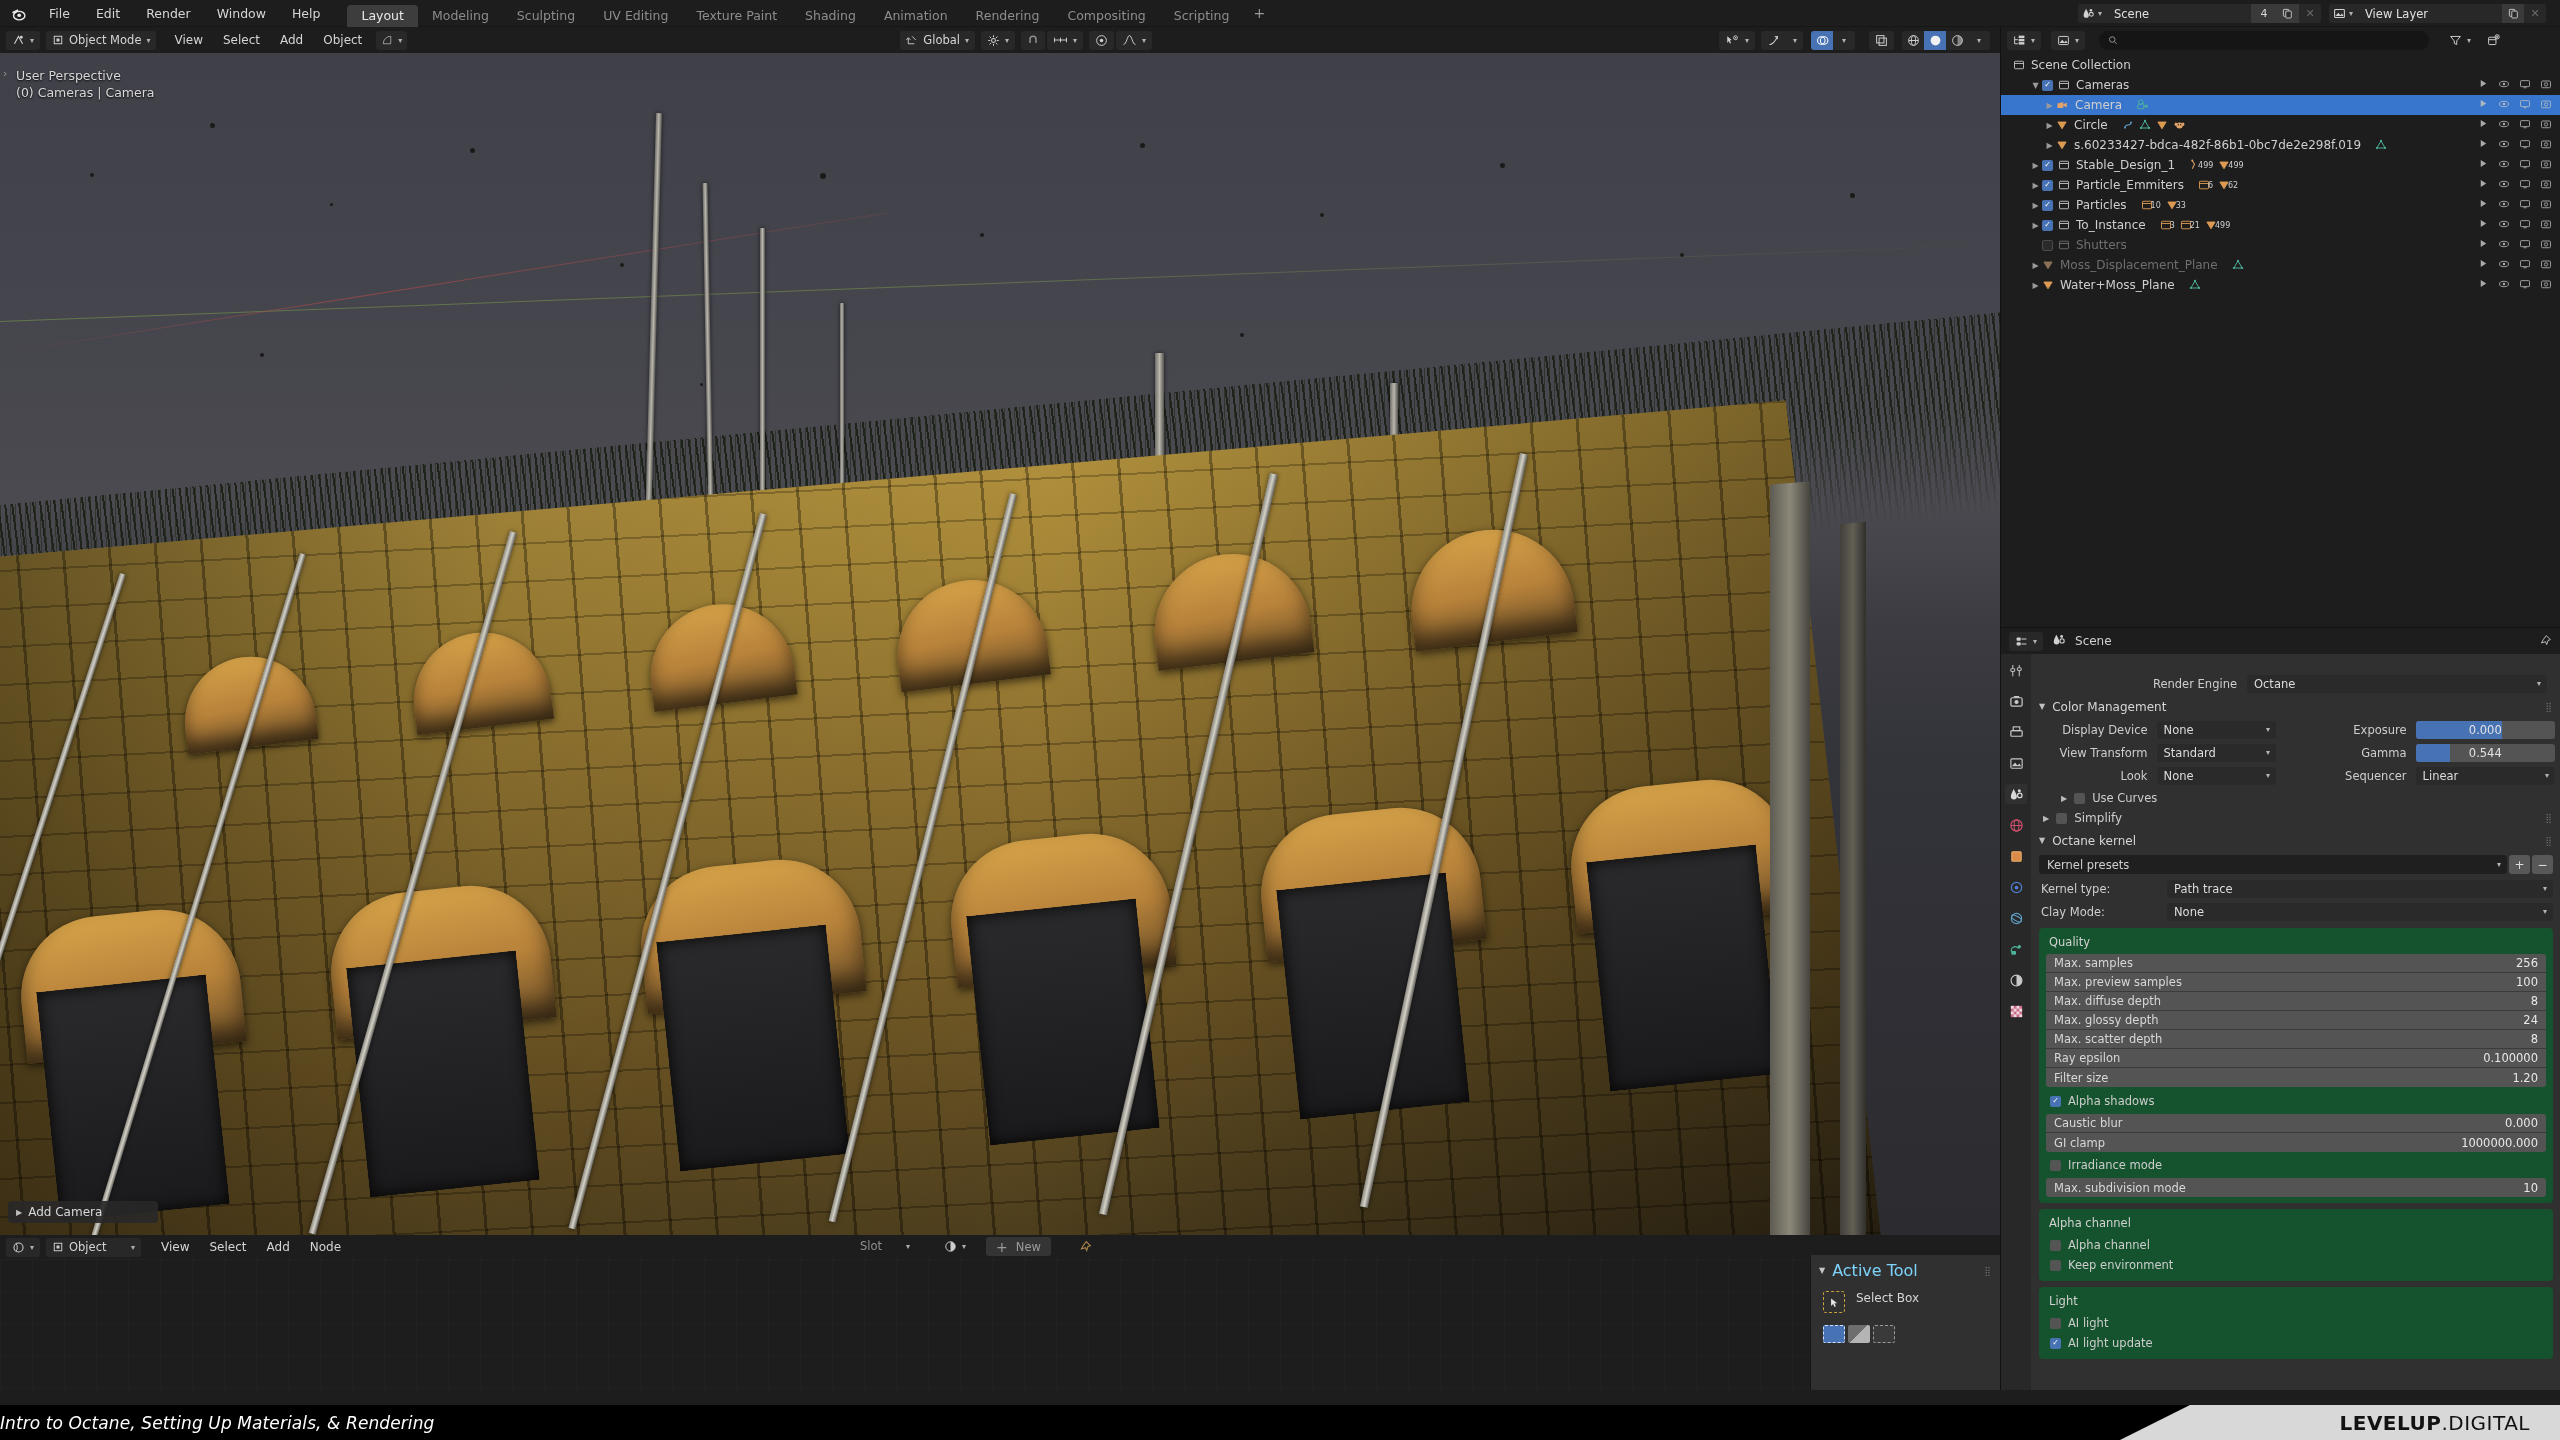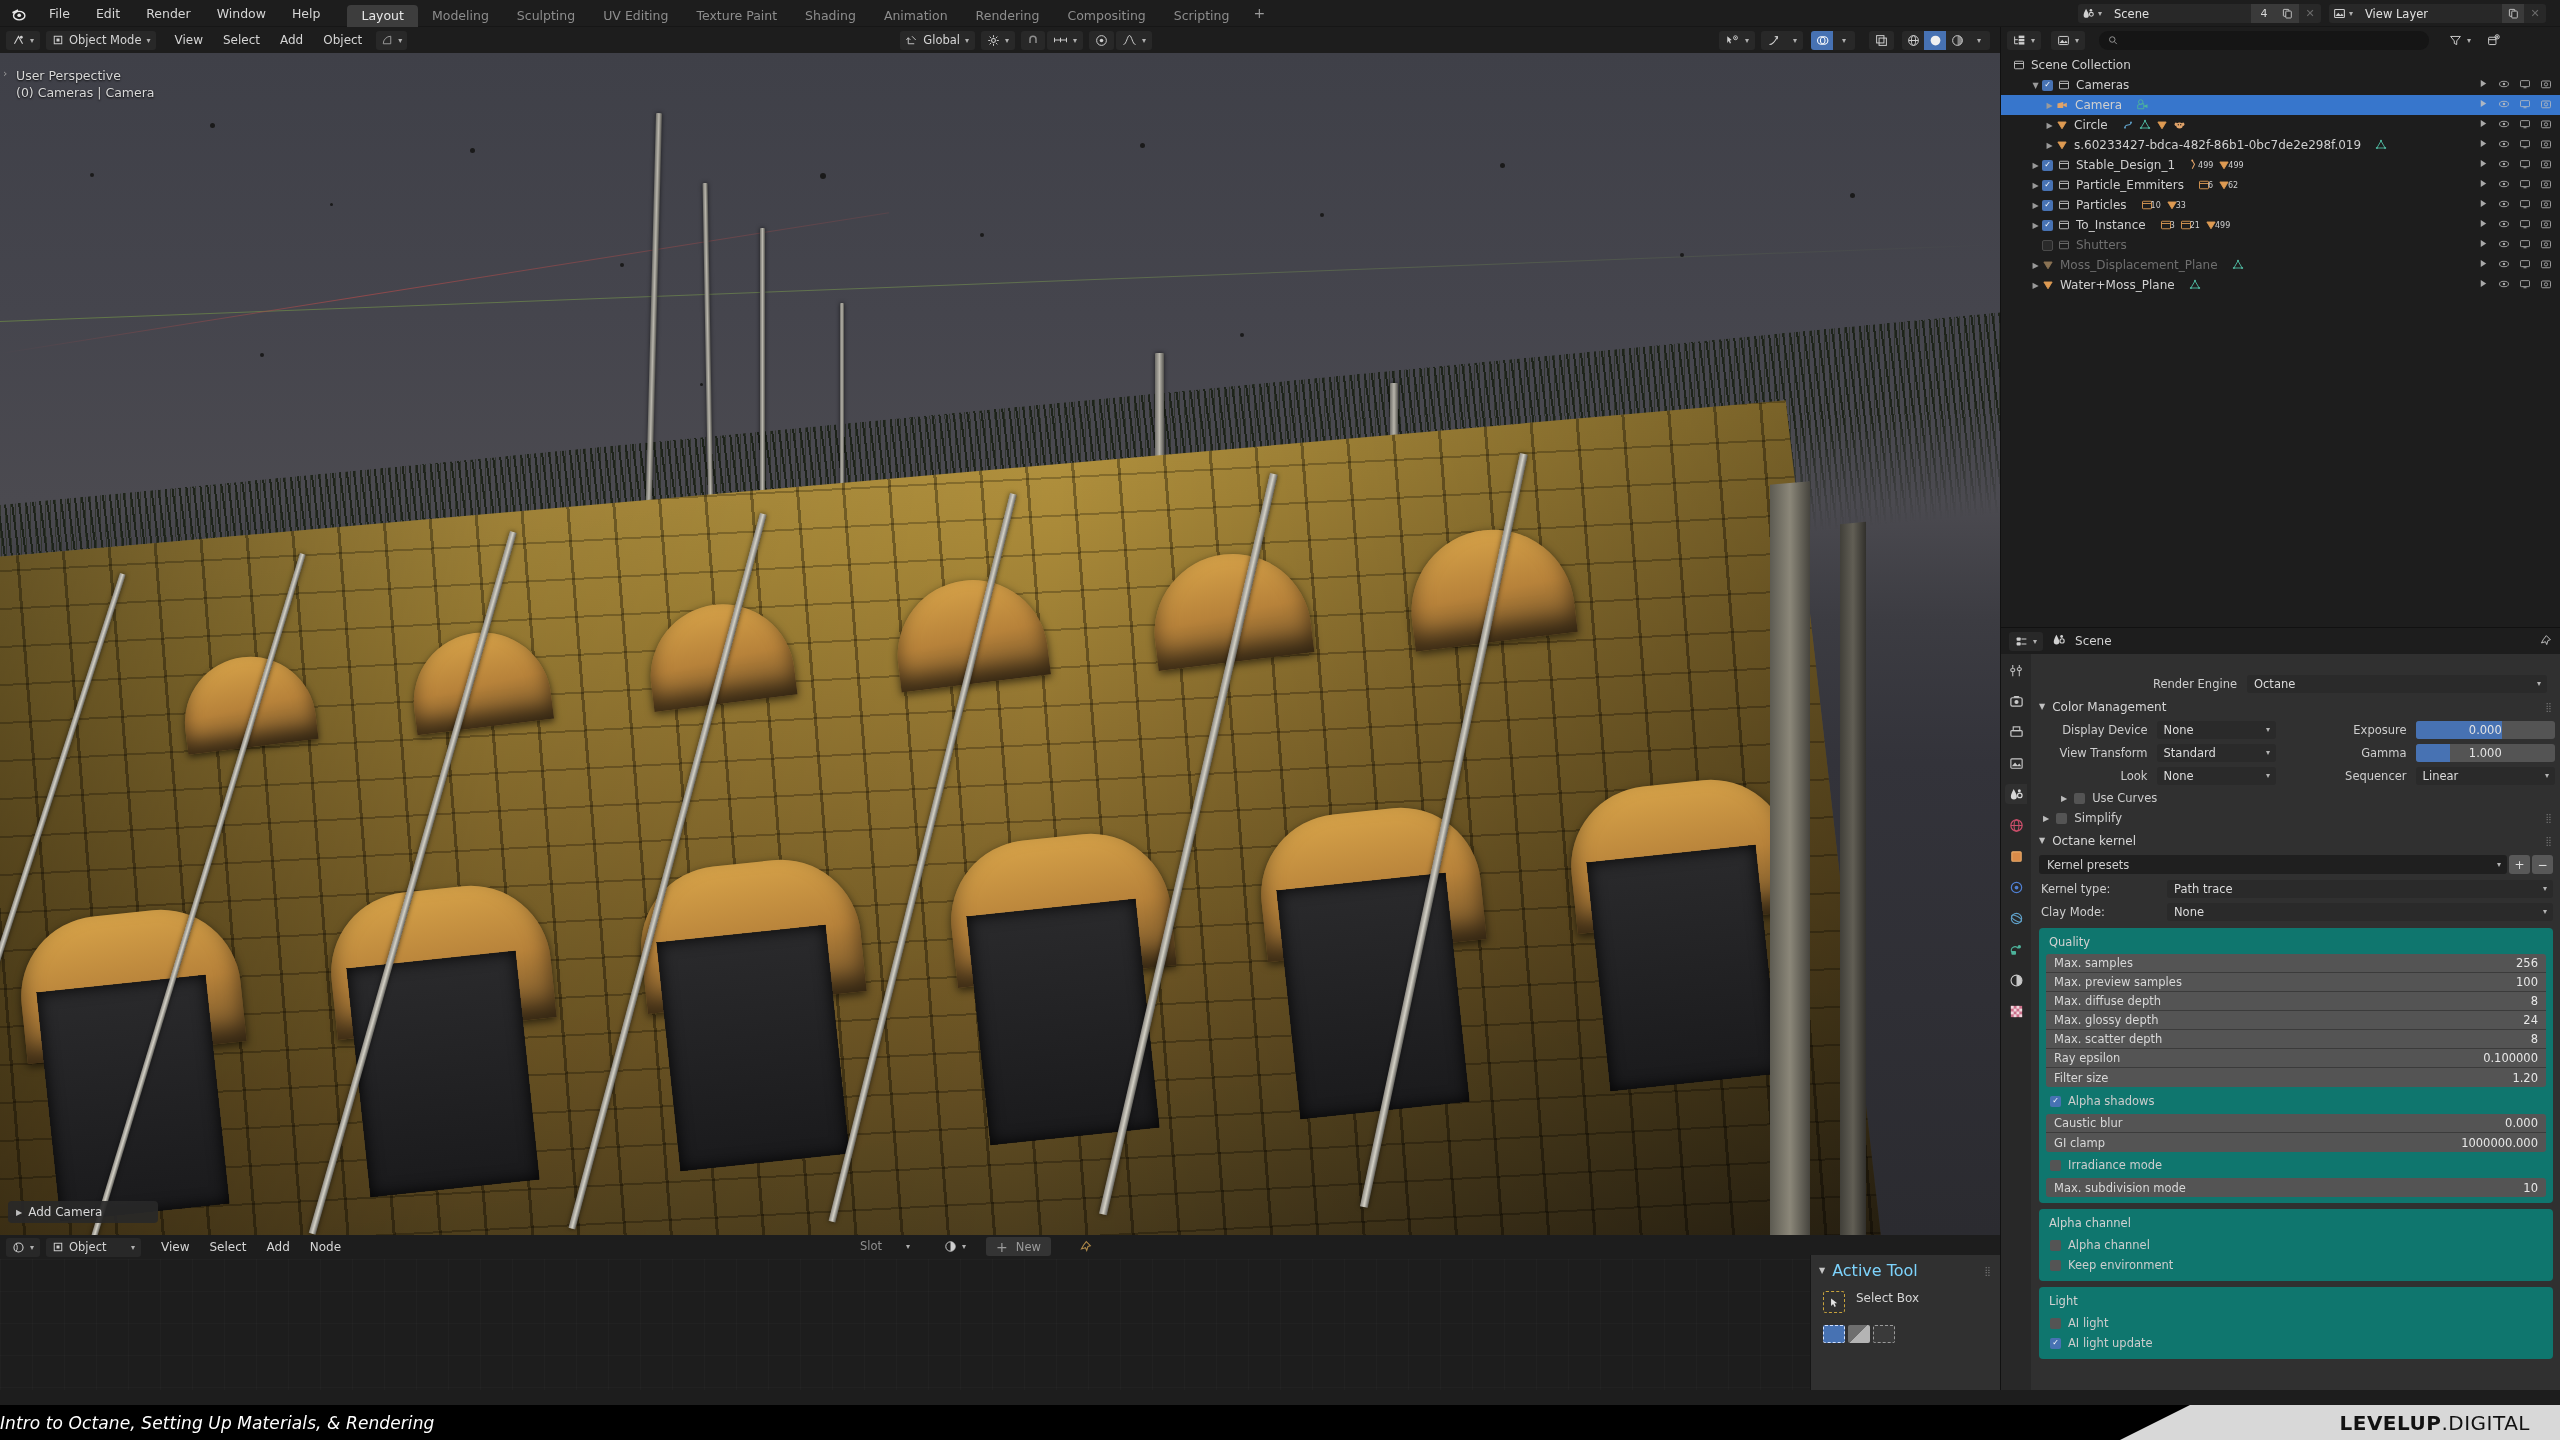--- a/index.html
+++ b/index.html
@@ -283,21 +283,21 @@
   .sect-head .tri { color:#c0c0c0; font-size:8px; }
   .sect-head .t { color:#d6d6d6; font-size:12px; }
   .sect-head .dots { margin-left:auto; margin-right:8px; }
   .cbrow { display:flex; align-items:center; gap:7px; height:20px; padding-left:18px; }
   .cb { width:11px; height:11px; border-radius:2px; background:#545454;
         display:flex; align-items:center; justify-content:center; }
   .cb.on { background:#4772b3; }
   .cb.on::after { content:"✓"; color:#fff; font-size:8px; line-height:1; }
   .cbrow .l { color:#cdcdcd; font-size:11.5px; }
   .box {
-    background:#0f766e; border-radius:4px; margin:6px 8px; padding:6px 7px;
+    background:#14532d; border-radius:4px; margin:6px 8px; padding:6px 7px;
   }
   .box-title { color:#d2d2d2; font-size:11.5px; padding:1px 3px 5px 3px; }
   .vlist { border-radius:3px; overflow:hidden; }
   .vrow {
     height:19px; display:flex; align-items:center; justify-content:space-between;
     background:#545454; padding:0 8px; border-bottom:1px solid #3b3b3b;
   }
   .vrow:last-child { border-bottom:none; }
   .vrow .k { color:#d8d8d8; font-size:11.5px; }
   .vrow .v { color:#e8e8e8; font-size:11.5px; }
@@ -1326,21 +1326,21 @@
 
       <div class="prow">
         <div class="plabel" style="width:120px; padding-right:9px;">View Transform</div>
         <div class="pfield" style="width:120px;">
           <span>Standard</span>
           <span class="chevr">▾</span>
         </div>
         <div class="plabel" style="width:140px; padding-right:9px;">Gamma</div>
         <div class="pslider" style="width:140px;">
           <div class="fill" style="width:25%;"></div>
-          <span>1.000</span>
+          <span>0.544</span>
         </div>
       </div>
 
       <div class="prow">
         <div class="plabel" style="width:120px; padding-right:9px;">Look</div>
         <div class="pfield" style="width:120px;">
           <span>None</span>
           <span class="chevr">▾</span>
         </div>
         <div class="plabel" style="width:140px; padding-right:9px;">Sequencer</div>

